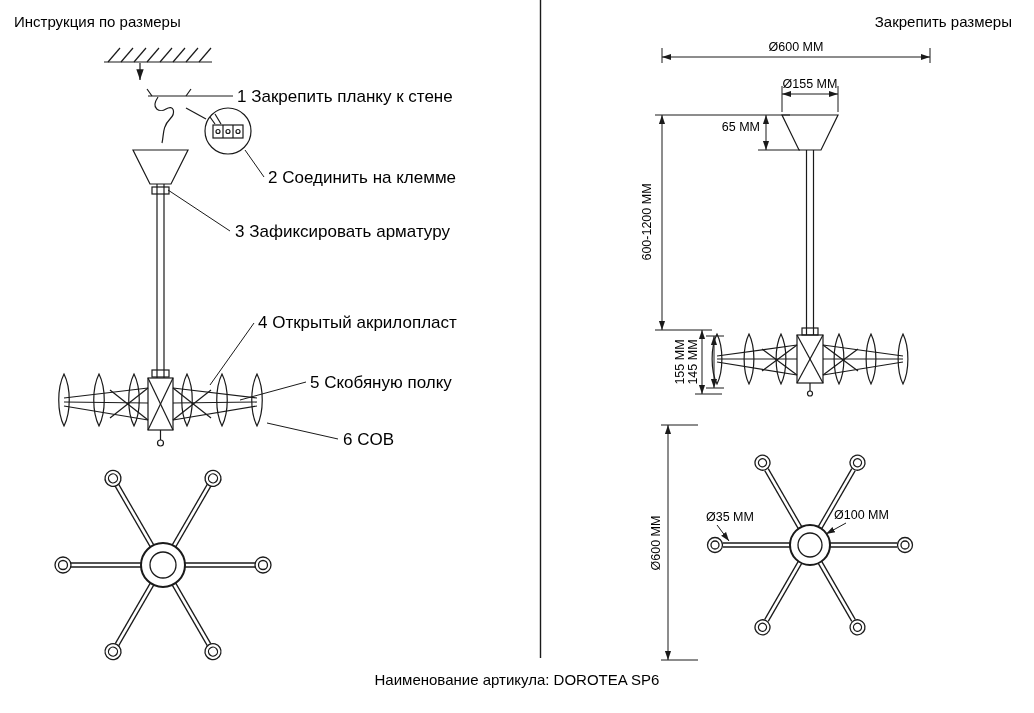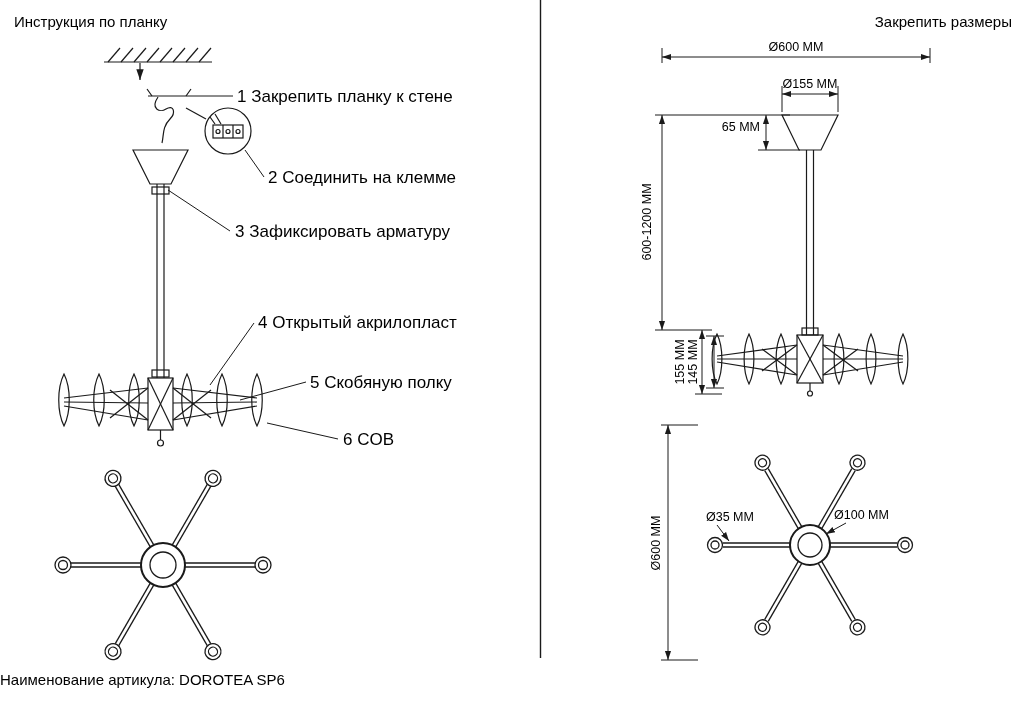--- a/index.html
+++ b/index.html
@@ -6,33 +6,33 @@
   html, body { margin: 0; padding: 0; background: #fff; }
   .page {
     position: relative; width: 1034px; height: 713px; background: #ffffff;
     font-family: "Liberation Sans", sans-serif; color: #000; overflow: hidden;
   }
   .panel-title { position: absolute; font-size: 15px; color: #000; white-space: nowrap; }
   .panel-title.left  { left: 14px; top: 13px; }
   .panel-title.right { right: 22px; top: 13px; }
   .footer {
     position: absolute; left: 0; top: 671px; width: 100%;
-    text-align: left; font-size: 15px; color: #000;
+    text-align: center; font-size: 15px; color: #000;
   }
   svg { position: absolute; left: 0; top: 0; }
   svg text { font-family: "Liberation Sans", sans-serif; fill: #000; stroke: none; }
   .step-label { font-size: 17px; }
   .dim-label  { font-size: 12.5px; }
 </style>
 </head>
 <body>
 
 <div class="page">
 
-  <div class="panel-title left">Инструкция по планку</div>
+  <div class="panel-title left">Инструкция по размеры</div>
   <div class="panel-title right">Закрепить размеры</div>
 
   <svg width="1034" height="713" viewBox="0 0 1034 713">
     <defs>
       <marker id="ah" viewBox="0 0 10 10" refX="10" refY="5" markerWidth="9" markerHeight="9" orient="auto-start-reverse">
         <path d="M0,1.6 L10,5 L0,8.4 z" fill="#1a1a1a"></path>
       </marker>
       <g id="armL">
         <line x1="22" y1="-2" x2="92" y2="-2"></line>
         <line x1="22" y1="2" x2="92" y2="2"></line>

